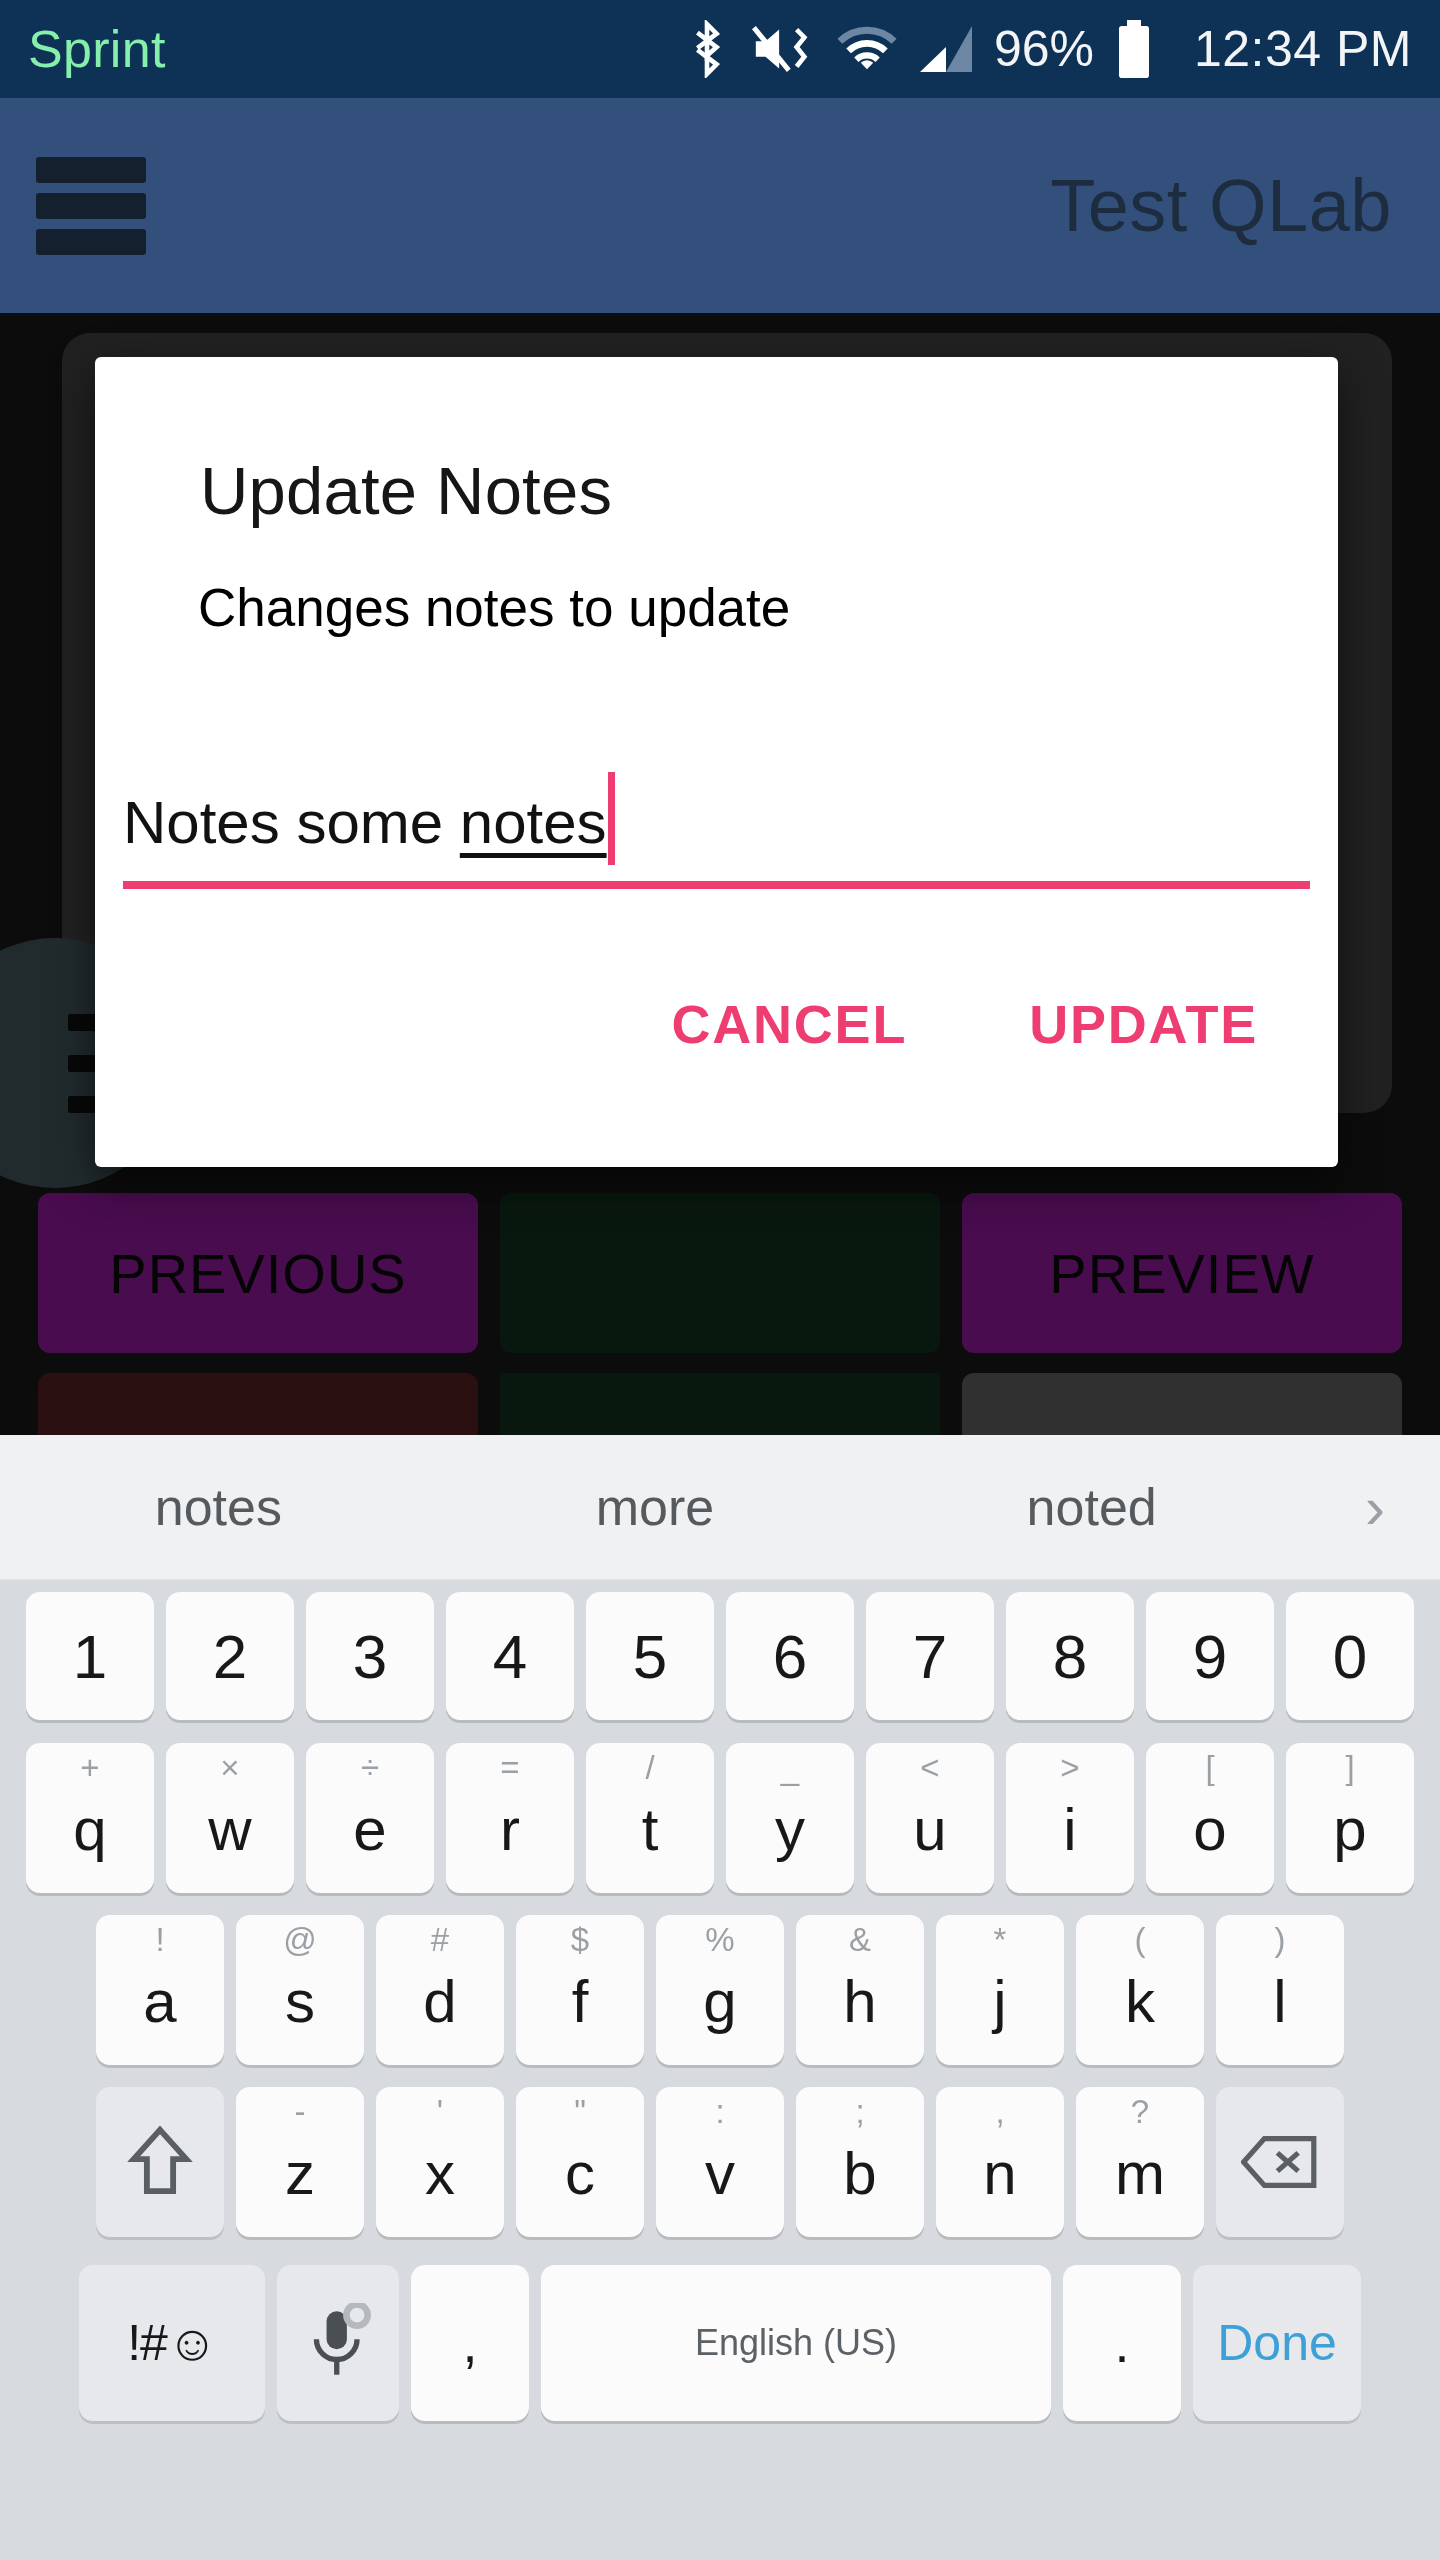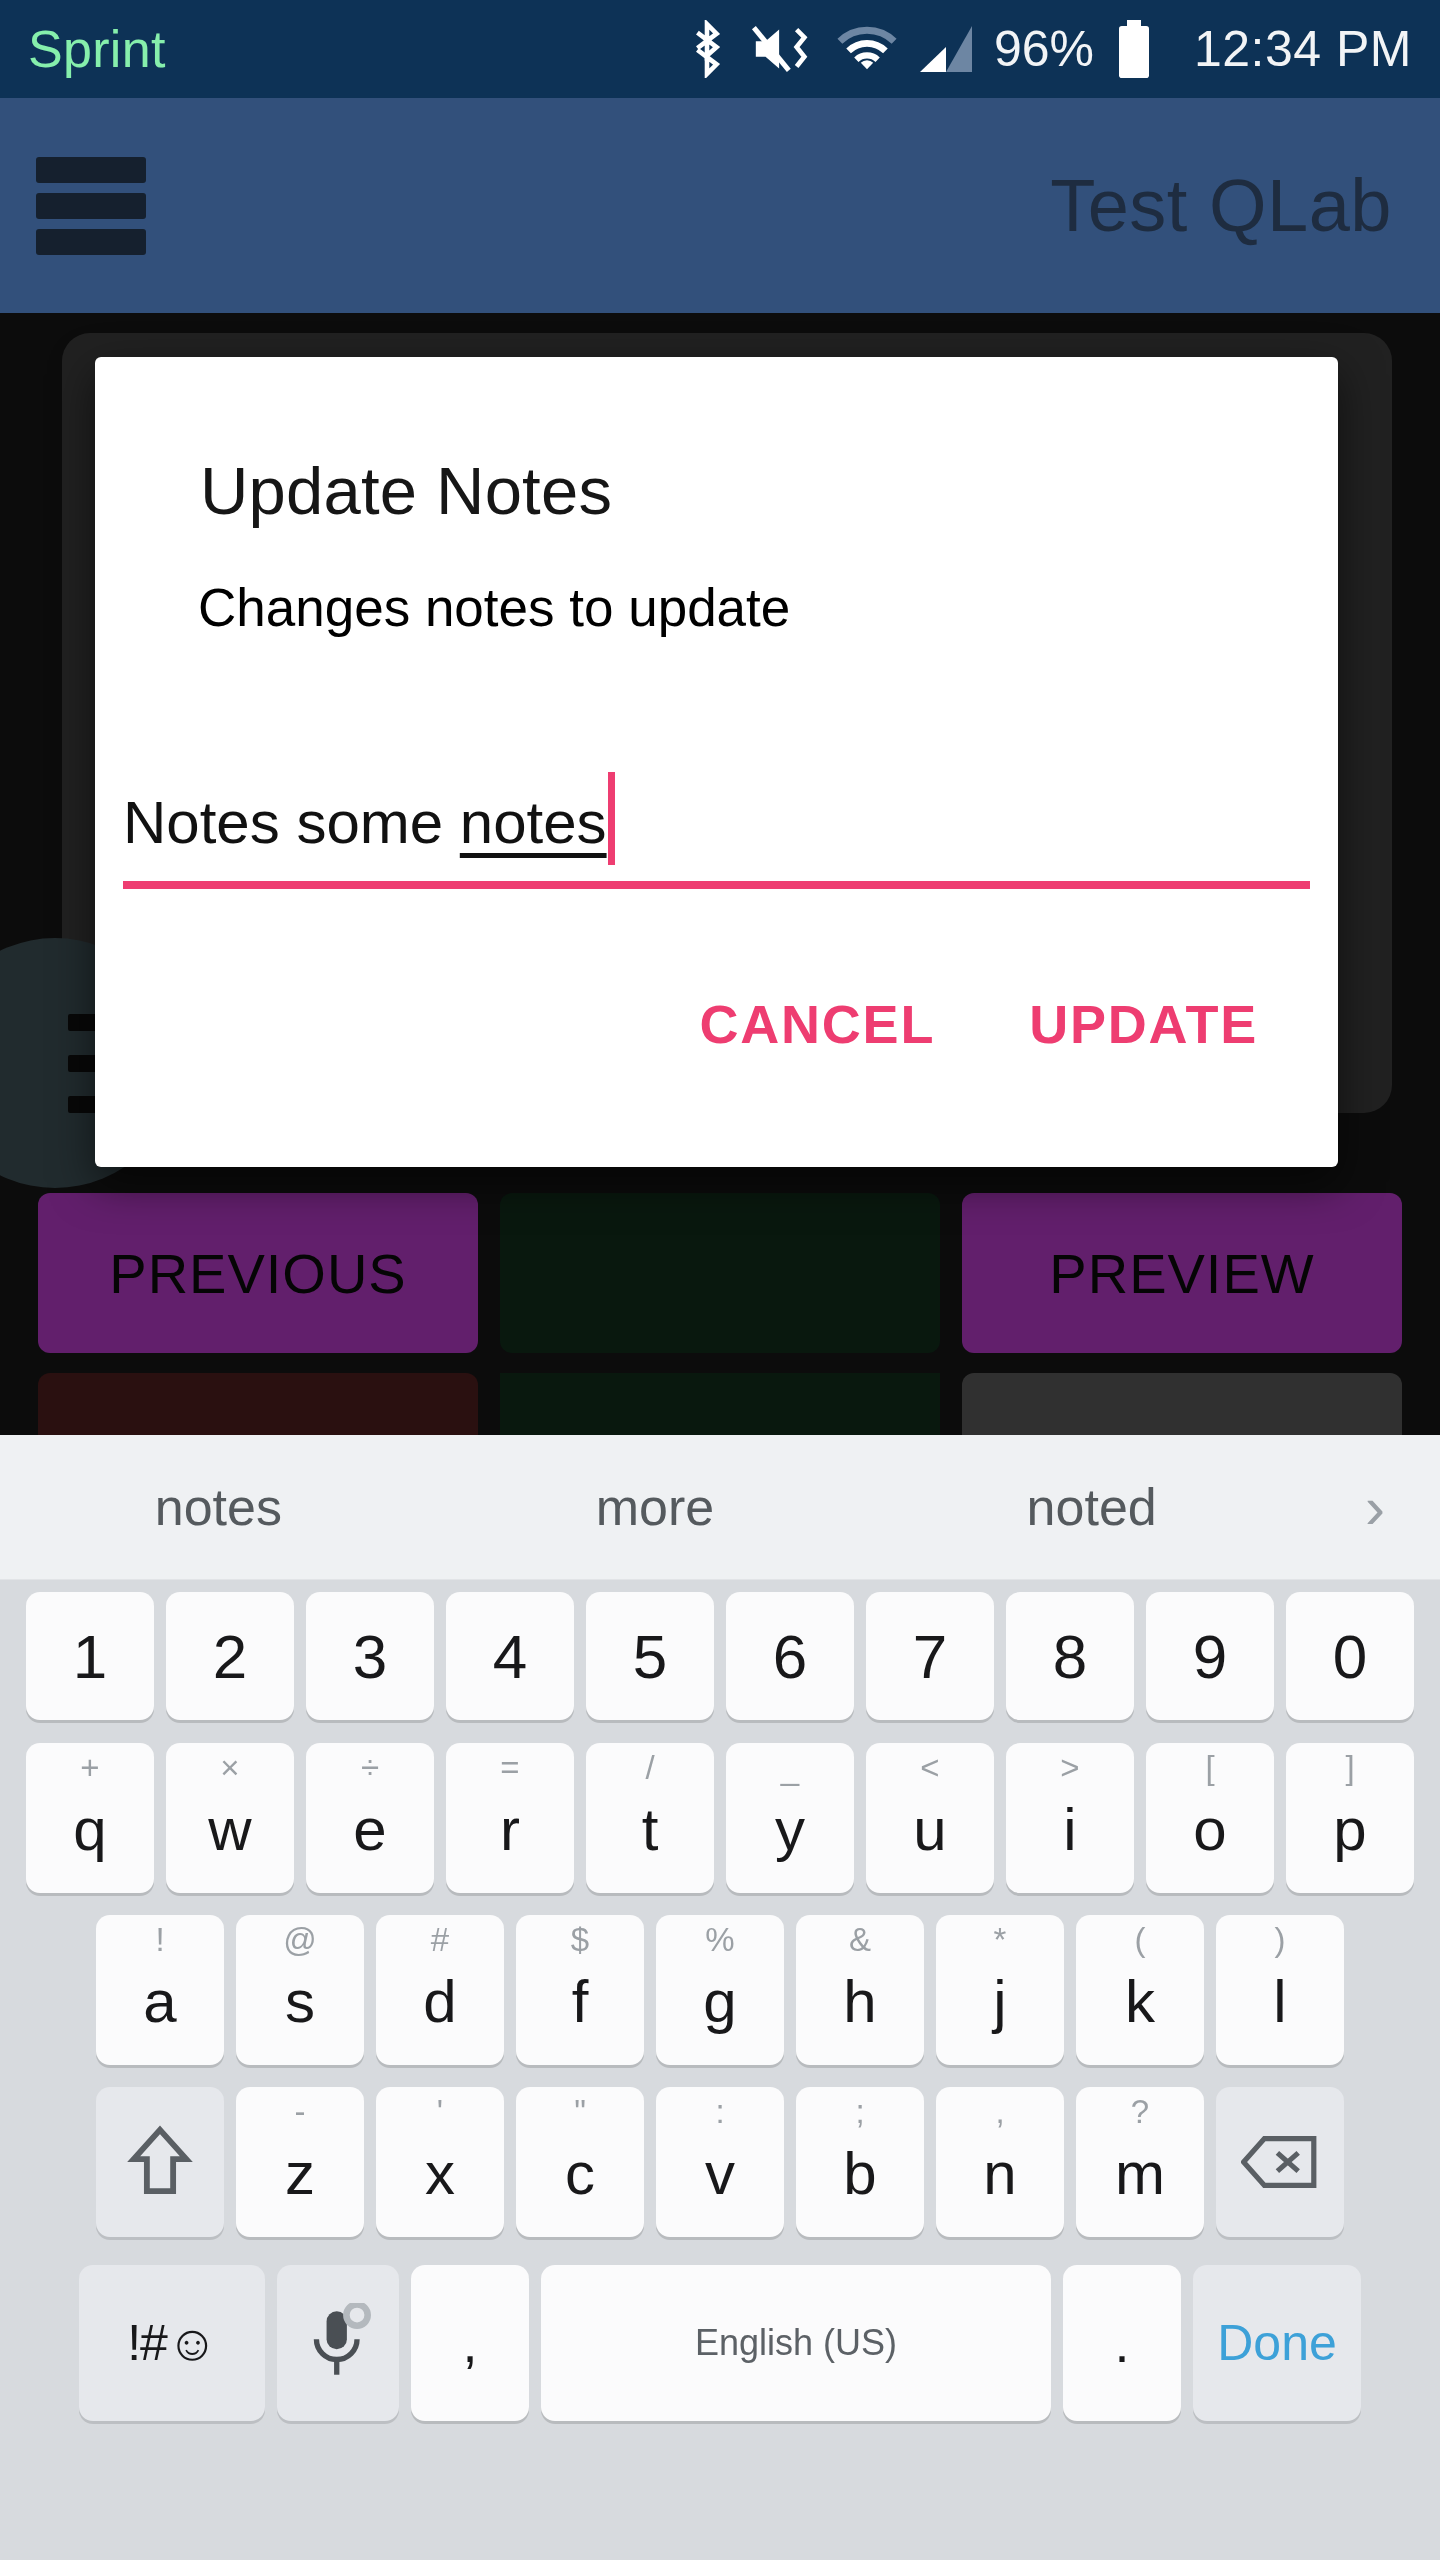--- a/index.html
+++ b/index.html
@@ -44,21 +44,21 @@
   .fab {
     position:absolute; left:-70px; top:625px; width:250px; height:250px;
     border-radius:50%; background:#4b6067; display:flex; align-items:center;
     justify-content:center;
   }
   .fab-lines { display:flex; flex-direction:column; gap:24px; margin-left:100px; }
   .fab-lines i { display:block; width:74px; height:17px; background:#121212; border-radius:2px; }
 
   .btn-row { position:absolute; left:38px; top:880px; width:1370px; display:flex; gap:22px; }
   .gbtn {
-    width:440px; height:160px; border-radius:12px; background:#d946ef;
+    width:440px; height:160px; border-radius:12px; background:#a21caf;
     display:flex; align-items:center; justify-content:center;
     font-size:56px; color:#0d0d0d; letter-spacing:1px;
   }
   .gbtn.center { background:#143521; width:440px; }
   .btn-row2 { position:absolute; left:38px; top:1060px; width:1370px; display:flex; gap:22px; }
   .gbtn2 { width:440px; height:120px; border-radius:12px 12px 0 0; background:#6b6b6b; }
   .gbtn2.red { background:#5d2424; }
   .gbtn2.green { background:#143521; border-radius:0; }
 
   
@@ -77,21 +77,21 @@
   .field-text {
     font-size:60px; color:#111; white-space:nowrap; position:relative;
     height:95px; line-height:95px;
   }
   .field-text .composing { text-decoration:underline; text-decoration-thickness:5px; text-underline-offset:10px; }
   .caret {
     display:inline-block; width:7px; height:93px; background:#ee3d71;
     vertical-align:-22px; margin-left:1px;
   }
   .field-underline { width:1187px; height:8px; background:#ee3d71; margin-top:14px; }
-  .dlg-actions { position:absolute; right:72px; top:630px; display:flex; gap:78px;margin-left:36px; }
+  .dlg-actions { position:absolute; right:72px; top:630px; display:flex; gap:106px;margin-left:36px; }
   .dlg-btn {
     font-size:54px; font-weight:bold; color:#ee3d71; letter-spacing:1.8px;
     background:none; border:none; font-family:inherit; cursor:pointer; padding:6px 8px;
   }
 
   
   .keyboard {
     position:absolute; left:0; top:1435px; width:1440px; height:1125px;
     background:#d7dade;
   }

